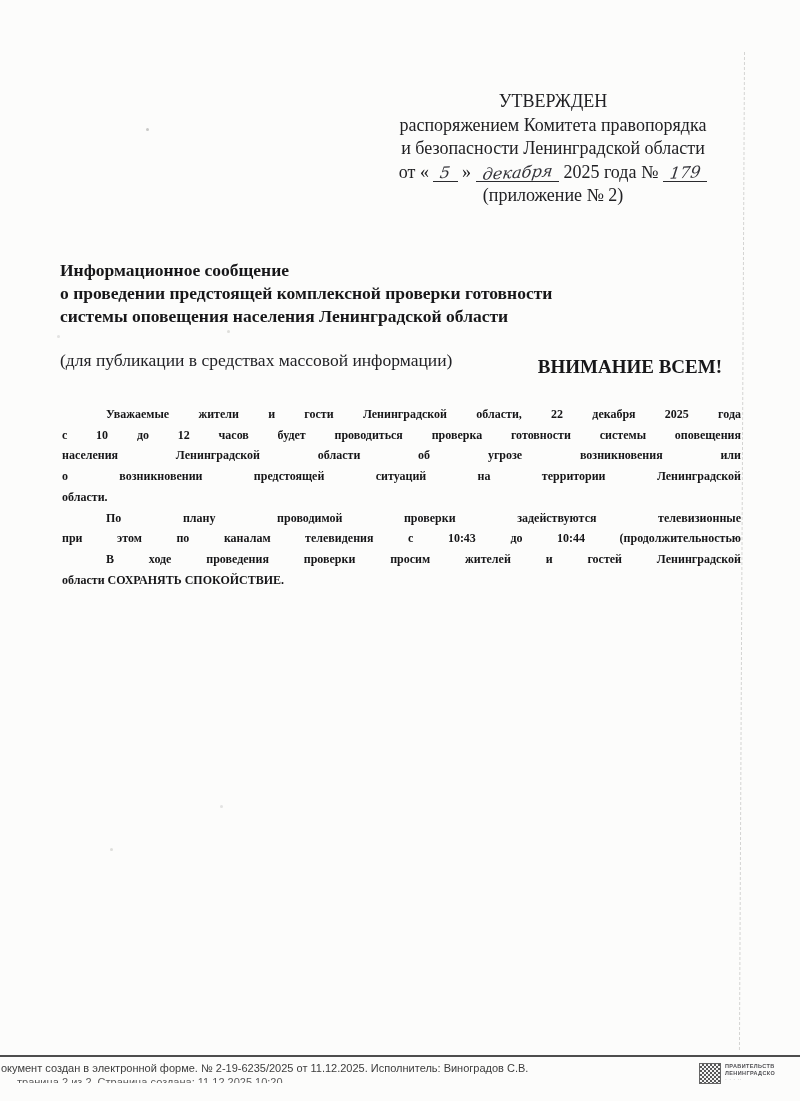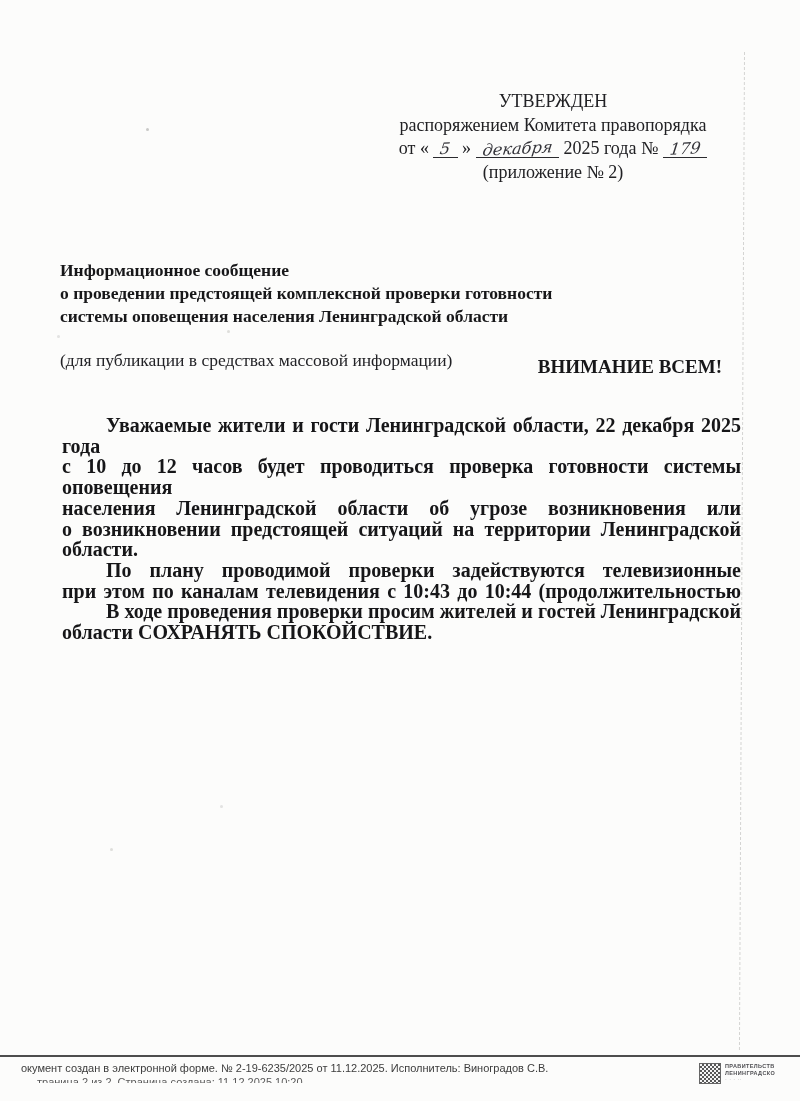--- a/index.html
+++ b/index.html
@@ -53,23 +53,23 @@
   .attention{
     position:absolute;
     top:356px;left:60px;width:662px;
     text-align:right;
     font-weight:bold;font-size:19px;
     color:#171719;
   }
   
   .body-text{
     position:absolute;
-    top:415px;left:62px;width:679px;
+    top:404px;left:62px;width:679px;
     font-weight:bold;
-    font-size:20px;line-height:20.7px;
+    font-size:12px;line-height:20.7px;
     color:#161618;
   }
   .bline{
     text-align:justify;
     text-align-last:justify;
     text-justify:inter-word;
     white-space:normal;
   }
   .bline.indent{text-indent:44px;}
   .bline.last{text-align-last:left;}
@@ -78,21 +78,20 @@
     position:absolute;
     top:1055px;left:0;width:800px;height:0;
     border-top:2px solid #4d4d4d;
   }
   .footer-note{
     position:absolute;
     left:1px;top:1061px;width:620px;
     font-family:"Liberation Sans", sans-serif;
     font-size:11px;line-height:14px;
     color:#3c3c3c;
-    margin-left:20px;
   }
   .footer-note .clip2{
     height:8px;overflow:hidden;  
     opacity:.85;
     padding-left:16px;
   }
   .gov-logo{
     position:absolute;left:699px;top:1063px;
     display:flex;align-items:flex-start;
     font-family:"Liberation Sans", sans-serif;
@@ -125,20 +124,21 @@
   .speck{position:absolute;width:3px;height:3px;border-radius:50%;background:#c9c9c7;}
 </style>
 </head>
 <body>
 
 <div class="page">
 
   <div class="approval">
     <div>УТВЕРЖДЕН</div>
     <div>распоряжением Комитета правопорядка</div>
+    <div>и безопасности Ленинградской области</div>
     <div class="date-line">
       <span>от «</span>
       <span class="fill"><span class="hw">5</span></span>
       <span>»</span>
       <span class="fill"><span class="hw">декабря</span></span>
       <span>2025 года №</span>
       <span class="fill"><span class="hw">179</span></span>
     </div>
     <div>(приложение № 2)</div>
   </div>

